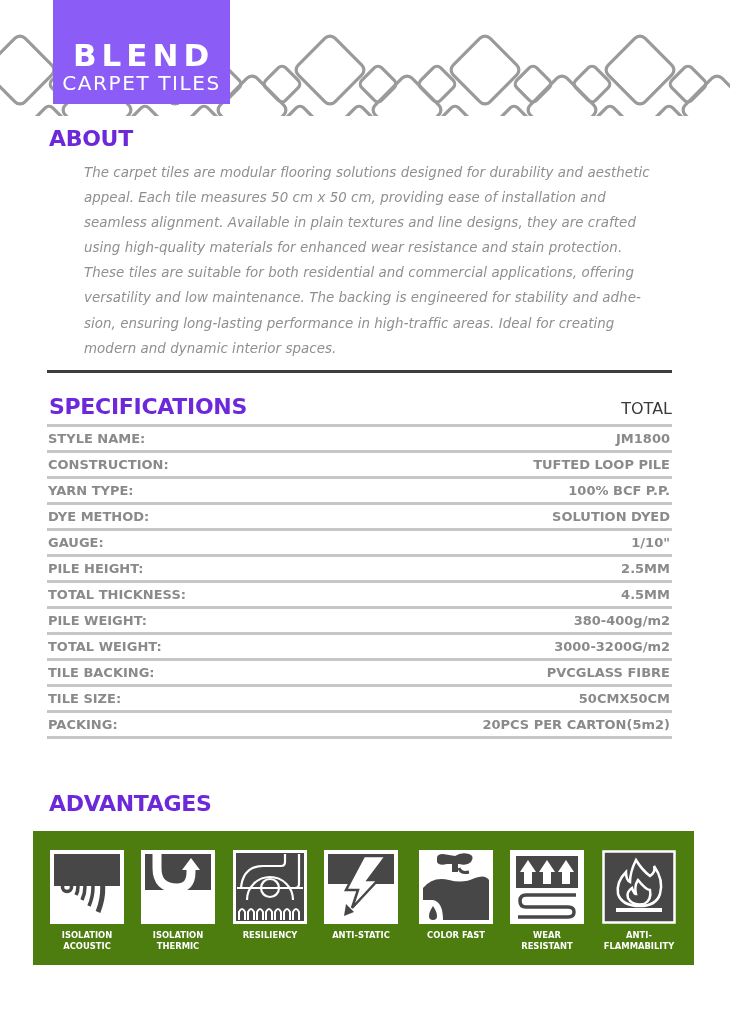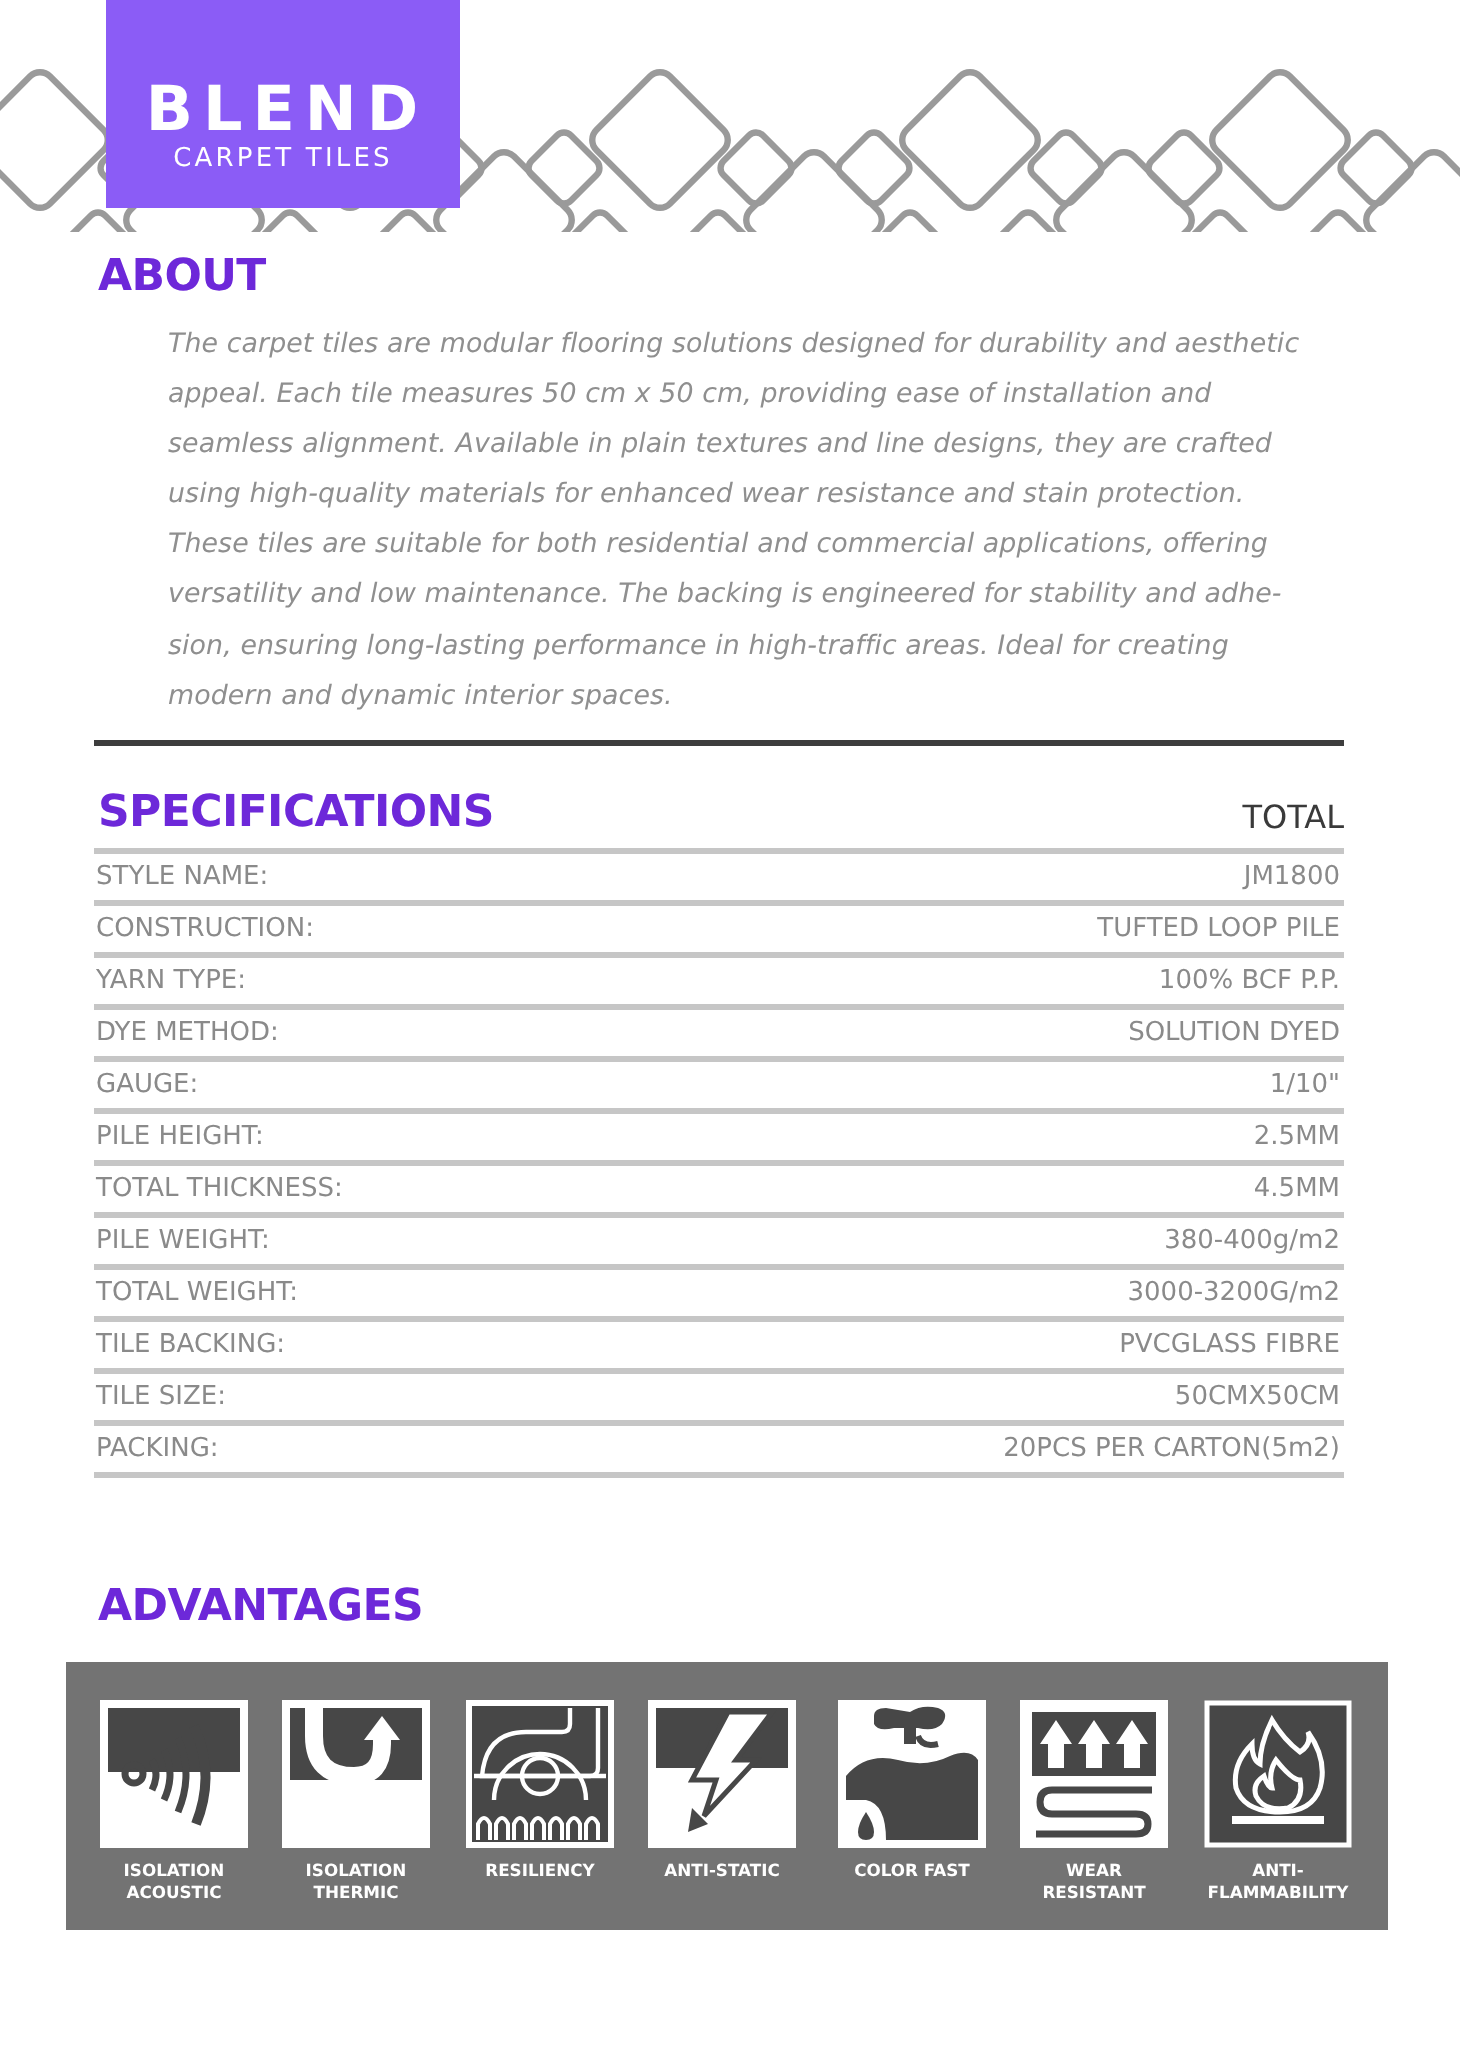--- a/index.html
+++ b/index.html
@@ -13,21 +13,21 @@
     position: absolute; left: 53px; top: 0; width: 177px; height: 104px;
     background: #8b5cf6; color: #fff; text-align: center;
   }
   .logo-title {
     position: absolute; left: 0; right: 0; top: 40px;
     font-family: "DejaVu Sans", sans-serif; font-weight: bold;
     font-size: 31px; letter-spacing: 5px; line-height: 1; padding-left: 4px;
   }
   .logo-sub {
     position: absolute; left: 0; right: 0; top: 73px;
-    font-family: "DejaVu Sans", sans-serif; font-size: 13px;
+    font-family: "DejaVu Sans", sans-serif; font-size: 20px;
     letter-spacing: 1.6px; line-height: 1;
   }
 
   .section-title {
     position: absolute; left: 49px;
     font-family: "DejaVu Sans", sans-serif; font-weight: bold;
     font-size: 22px; color: #6d28d9; letter-spacing: -0.3px; line-height: 1;
   }
 
   .about-text {
@@ -43,26 +43,27 @@
     position: absolute; right: 58px; top: 399px;
     font-family: "DejaVu Sans", sans-serif; font-size: 16px; color: #3a3a3a;
   }
 
   .spec-table { position: absolute; left: 47px; top: 424px; width: 625px; }
   .spec-row {
     height: 26px; border-top: 3px solid #c6c6c6;
     display: flex; justify-content: space-between; align-items: center;
     font-family: "DejaVu Sans", sans-serif; font-size: 13px; color: #8a8a8a;
     padding: 0 2px 0 1px;
+    font-weight: bold;
   }
   .spec-row:last-child { border-bottom: 3px solid #c6c6c6; height: 29px; }
 
   .adv-panel {
     position: absolute; left: 33px; top: 831px; width: 661px; height: 134px;
-    background: #737373;
+    background: #4d7c0f;
   }
   .adv-item { position: absolute; top: 19px; width: 74px; text-align: center; }
   .adv-icon { width: 74px; height: 74px; display: block; }
   .adv-label {
     margin-top: 6px; font-family: "DejaVu Sans", sans-serif; font-weight: bold;
     font-size: 8.4px; line-height: 11px; color: #ffffff; white-space: pre-line;
     margin-left: -14px; margin-right: -14px;
   }
 </style>
 </head>

